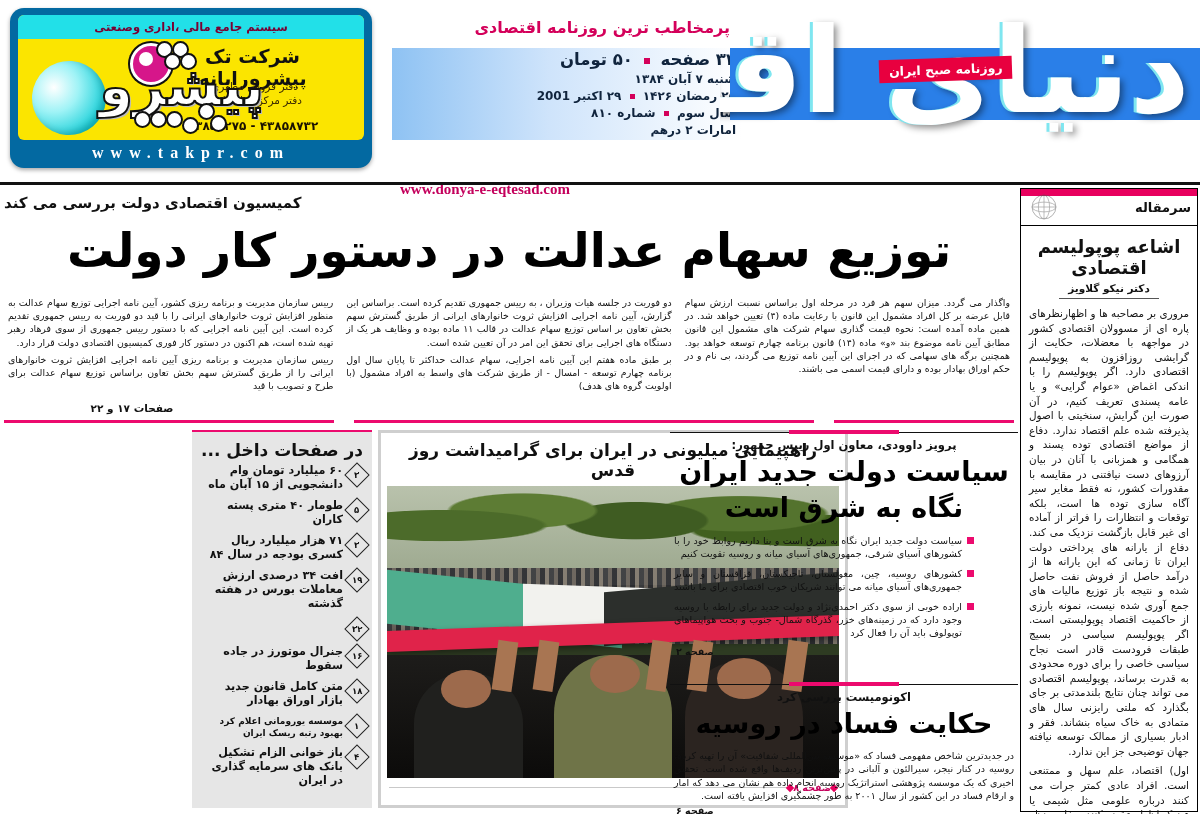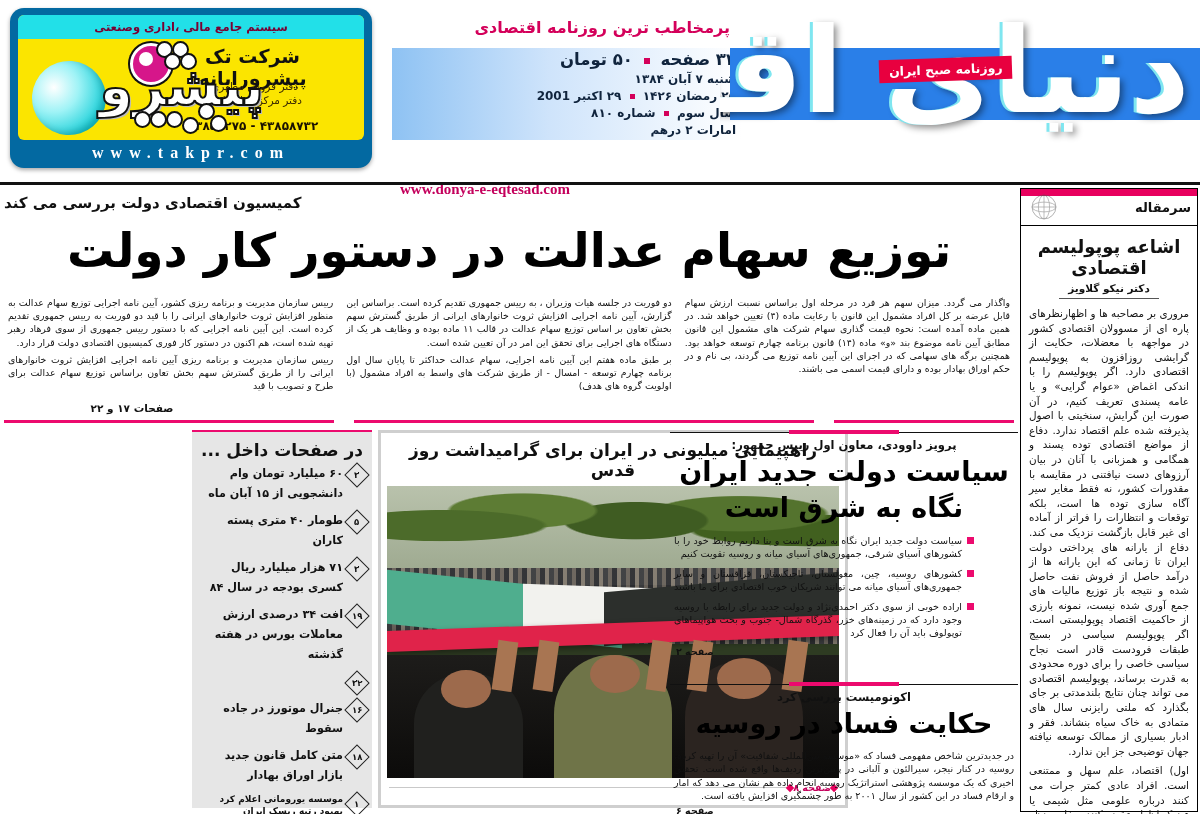--- a/index.html
+++ b/index.html
@@ -196,21 +196,21 @@
     background:#e6e6e6;border-top:2px solid #ec0a6e;box-sizing:border-box;
   }
   .inside-title{text-align:center;font-size:17px;font-weight:bold;color:#111;padding:8px 0 4px;}
   .inside ul{list-style:none;margin:0;padding:0 6px;}
   .inside li{display:flex;gap:5px;align-items:flex-start;margin-bottom:7px;direction:rtl;}
   .pgnum{
     flex:0 0 auto;width:16px;height:16px;border:1px solid #222;transform:rotate(45deg);
     display:flex;align-items:center;justify-content:center;margin-top:2px;
   }
   .pgnum span{transform:rotate(-45deg);font-size:8.5px;font-weight:bold;color:#111;}
-  .inside .txt{flex:1;font-size:11.2px;line-height:20px;font-weight:bold;color:#111;text-align:right;letter-spacing:-0.3px;}
+  .inside .txt{flex:1;font-size:11.2px;line-height:14px;font-weight:bold;color:#111;text-align:right;letter-spacing:-0.3px;}
   .inside li.small .txt{font-size:9px;line-height:12px;}
   .story{position:absolute;width:348px;right:2px;}
   .story .toprule{position:relative;height:4px;margin-bottom:4px;}
   .story .toprule .black{position:absolute;left:0;top:1.5px;width:100%;height:1px;background:#111;}
   .story .toprule .pink{position:absolute;left:50%;transform:translateX(-50%);top:0;width:110px;height:4px;background:#ec0a6e;}
   .story .kick{text-align:center;font-size:11.5px;font-weight:bold;color:#111;margin:4px 0 2px;}
   .story .head{text-align:center;font-size:27px;font-weight:bold;color:#000;line-height:36px;letter-spacing:-0.8px;}
   .bullets{margin:8px 4px 0;direction:rtl;}
   .bullets li{list-style:none;display:flex;gap:5px;margin-bottom:6px;}
   .bullets .sq{flex:0 0 auto;width:7px;height:7px;background:#ec0a6e;margin-top:3px;}

